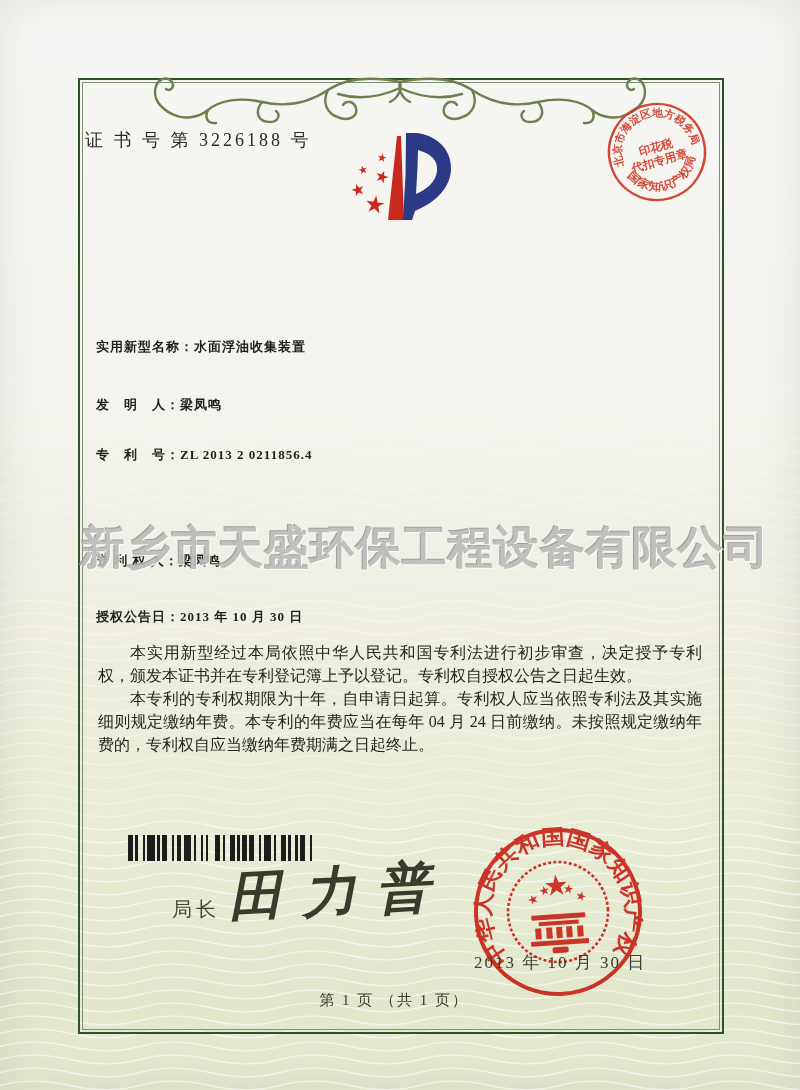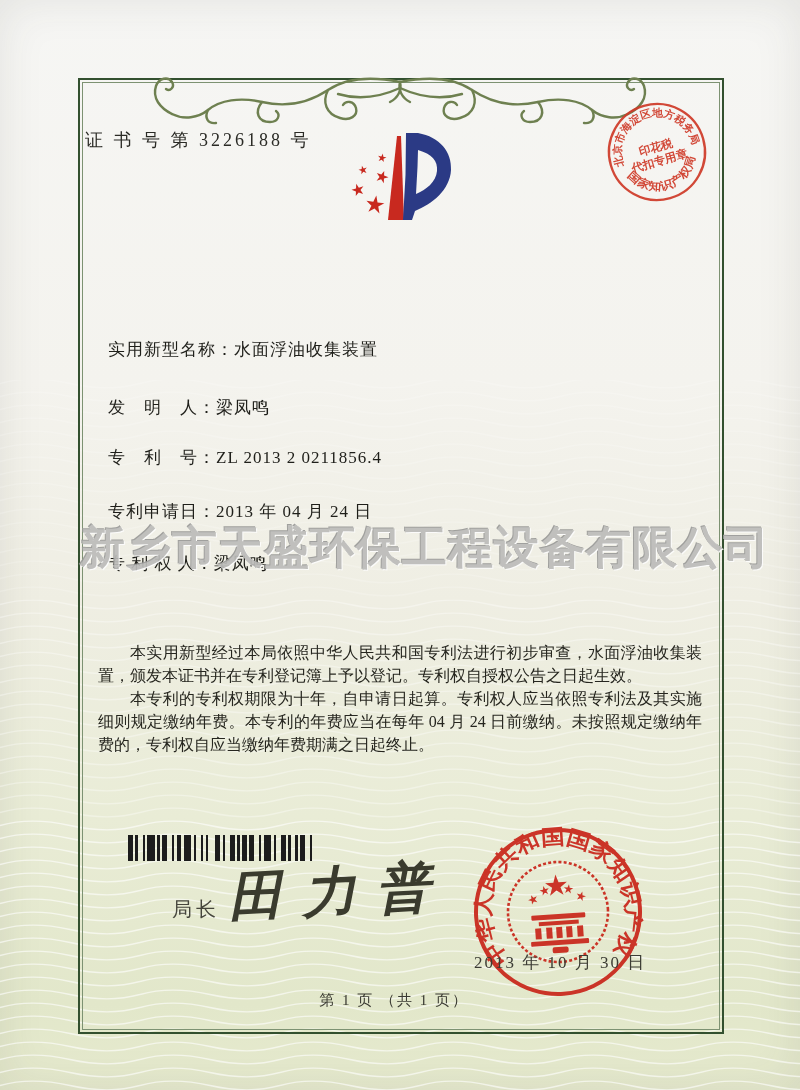--- a/index.html
+++ b/index.html
@@ -15,21 +15,21 @@
     position:absolute;left:78px;top:78px;width:642px;height:952px;z-index:2;
     border:2px solid #33502f;
   }
   .frame::after{
     content:"";position:absolute;left:2px;top:2px;right:2px;bottom:2px;
     border:1px solid #7d9272;
   }
   .certno{left:85px;top:128px;font-size:18px;letter-spacing:3px;color:#2b2b26;z-index:6;}
   .title{left:78px;top:234px;width:642px;text-align:center;font-size:40px;font-weight:bold;
          letter-spacing:9px;color:#101010;z-index:6;}
-  .field{left:108px;font-size:17px;letter-spacing:1px;color:#1f1f1a;z-index:4;white-space:nowrap;}
+  .field{left:96px;font-size:13px;letter-spacing:1px;color:#1f1f1a;z-index:4;white-space:nowrap;font-weight:bold;}
   .paras{left:98px;top:641px;width:604px;z-index:4;font-size:16px;line-height:23px;
          color:#26261f;text-align:justify;}
   .paras p{margin:0;text-indent:2em;}
   .watermark{
     left:80px;top:518px;width:640px;text-align:center;z-index:5;
     font-family:"Liberation Sans","DejaVu Sans",sans-serif;
     font-size:45px;font-weight:bold;letter-spacing:1px;color:#bcbcba;opacity:.92;
     text-shadow:1px 1px 0 #fdfdfd,-1px -1px 0 #9a9a98;white-space:nowrap;
   }
   .director{left:172px;top:896px;font-size:20px;letter-spacing:4px;color:#45453c;z-index:6;}
@@ -128,31 +128,31 @@
 
   <div class="abs field" style="top:338px;">
     <span>实用新型名称：</span><span>水面浮油收集装置</span>
   </div>
   <div class="abs field" style="top:396px;">
     <span>发　明　人：</span><span>梁凤鸣</span>
   </div>
   <div class="abs field" style="top:446px;">
     <span>专　利　号：</span><span>ZL 2013 2 0211856.4</span>
   </div>
-  <div class="abs field" style="top:500px;">
-    <span>专利申请日：</span><span>2013 年 04 月 24 日</span>
-  </div>
   <div class="abs field" style="top:552px;">
     <span>专 利 权 人：</span><span>梁凤鸣</span>
   </div>
+  <div class="abs field" style="top:608px;">
+    <span>授权公告日：</span><span>2013 年 10 月 30 日</span>
+  </div>
 
   <div class="abs watermark">新乡市天盛环保工程设备有限公司</div>
 
   <div class="abs paras">
-    <p>本实用新型经过本局依照中华人民共和国专利法进行初步审查，水面浮油收集装置，颁发本证书并在专利登记簿上予以登记。专利权自授权公告之日起生效。</p>
+    <p>本实用新型经过本局依照中华人民共和国专利法进行初步审查，决定授予专利权，颁发本证书并在专利登记簿上予以登记。专利权自授权公告之日起生效。</p>
     <p>本专利的专利权期限为十年，自申请日起算。专利权人应当依照专利法及其实施细则规定缴纳年费。本专利的年费应当在每年 04 月 24 日前缴纳。未按照规定缴纳年费的，专利权自应当缴纳年费期满之日起终止。</p>
   </div>
 
   <div class="abs barcode" id="barcode">
       <i style="width: 4.86076px; background: rgb(28, 28, 28);"></i>
       <i style="width: 2.43038px; background: transparent;"></i>
       <i style="width: 2.43038px; background: rgb(28, 28, 28);"></i>
       <i style="width: 4.86076px; background: transparent;"></i>
       <i style="width: 2.43038px; background: rgb(28, 28, 28);"></i>
       <i style="width: 2.43038px; background: transparent;"></i>

